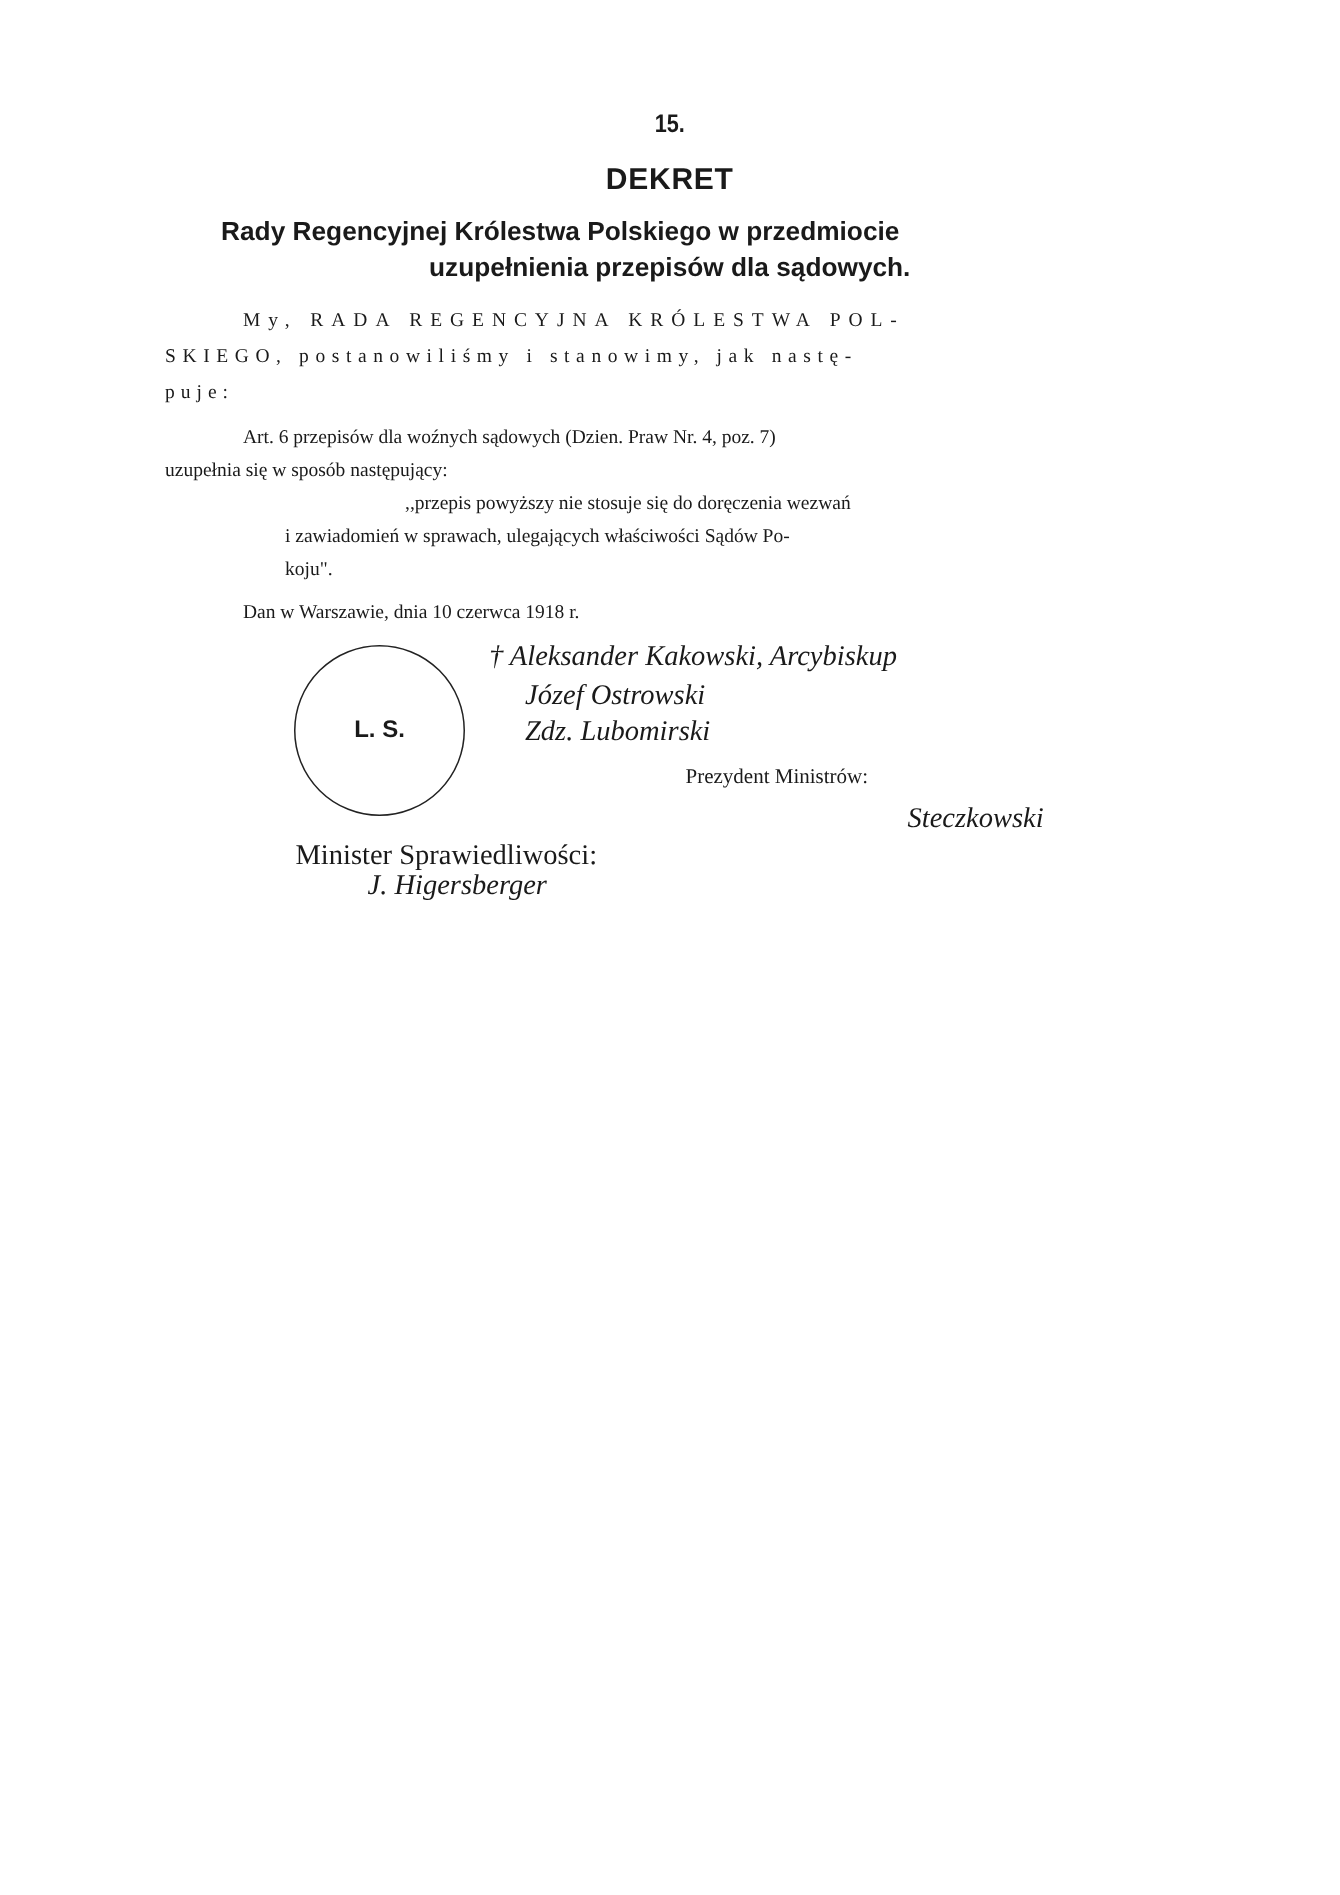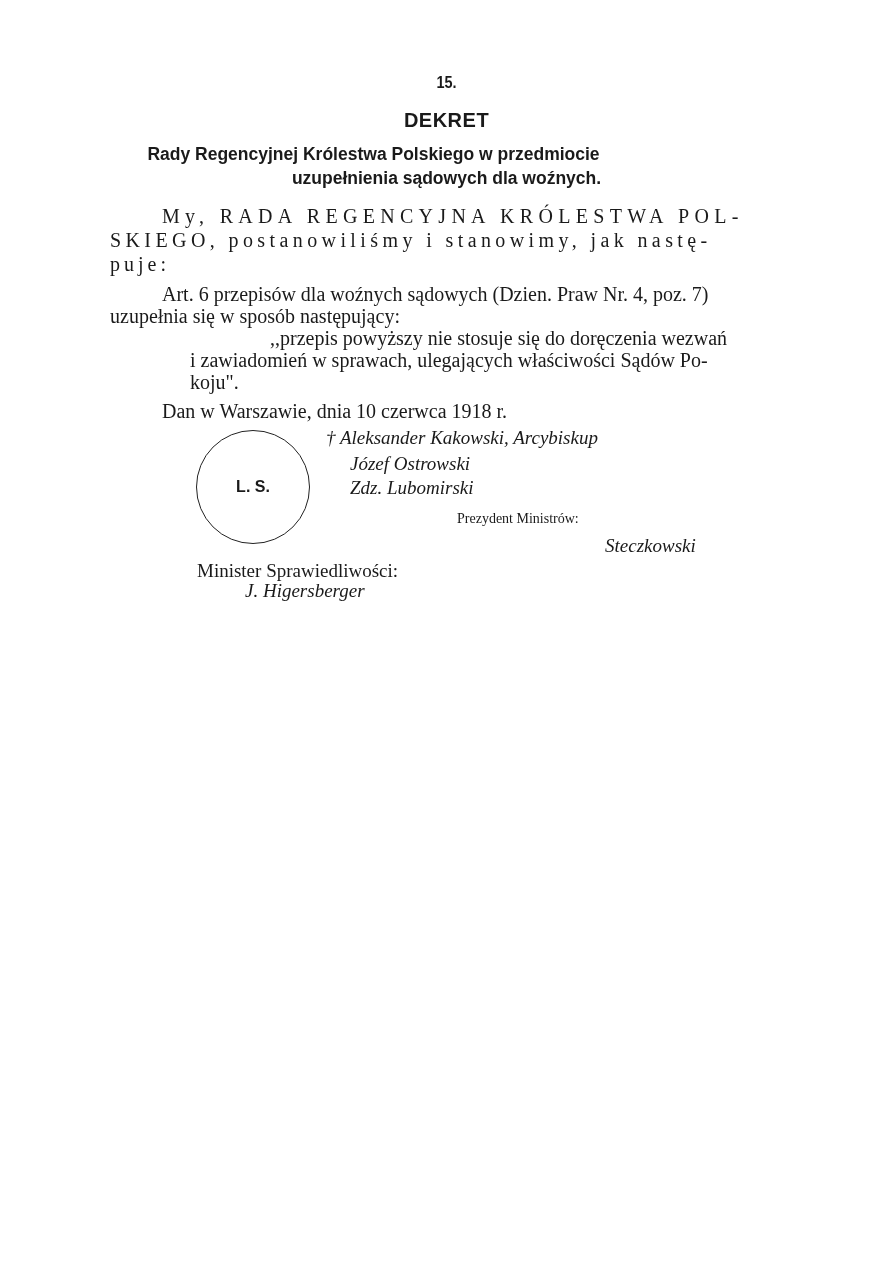--- a/index.html
+++ b/index.html
@@ -3,21 +3,21 @@
   <meta charset="utf-8">
   <style>
     html, body { margin: 0; padding: 0; background: #ffffff; }
     body { width: 893px; height: 1263px; position: relative; overflow: hidden;
            font-family: "Liberation Serif", "DejaVu Serif", serif; color: #1a1a1a; }
     .abs { position: absolute; white-space: nowrap; }
     .num { left: 0; width: 893px; text-align: center; top: 73px; font-family: "Liberation Sans", sans-serif; font-weight: bold; font-size: 17px; transform: scaleX(0.85); }
     .dekret { left: 0; width: 893px; text-align: center; top: 109px; font-family: "Liberation Sans", sans-serif; font-weight: bold; font-size: 20px; letter-spacing: 0.5px; }
     .title1 { left: 0; width: 747px; text-align: center; top: 144px; font-family: "Liberation Sans", sans-serif; font-weight: bold; font-size: 17.5px; }
     .title2 { left: 0; width: 893px; text-align: center; top: 168px; font-family: "Liberation Sans", sans-serif; font-weight: bold; font-size: 17.5px; }
-    .body-line { font-size: 20px; }
+    .body-line { font-size: 13px; }
     .l1 { left: 162px; top: 205px; letter-spacing: 5.3px; }
     .l2 { left: 110px; top: 229px; letter-spacing: 4.4px; }
     .l3 { left: 110px; top: 253px; letter-spacing: 4px; }
     .l4 { left: 162px; top: 283px; }
     .l5 { left: 110px; top: 305px; text-align: center; }
     .l6 { left: 270px; top: 327px; font-family: Liberation Serif, serif; }
     .l7 { left: 190px; top: 349px; }
     .l8 { left: 190px; top: 371px; }
     .dan { left: 162px; top: 400px; }
     .seal { position: absolute; left: 196px; top: 430px; width: 112px; height: 112px; border: 1.5px solid #222; border-radius: 50%; }
@@ -31,21 +31,21 @@
     .pmsig { left: 605px; top: 535px; }
     .ms { left: 197px; top: 560px; font-size: 19px; }
     .mssig { left: 245px; top: 580px; }
   </style>
 </head>
 <body>
 
 <div class="abs num">15.</div>
 <div class="abs dekret">DEKRET</div>
 <div class="abs title1">Rady Regencyjnej Królestwa Polskiego w przedmiocie</div>
-<div class="abs title2">uzupełnienia sądowych dla woźnych.</div>
+<div class="abs title2">uzupełnienia przepisów dla sądowych.</div>
 
 <div class="abs body-line l1">My, RADA REGENCYJNA KRÓLESTWA POL-</div>
 <div class="abs body-line l2">SKIEGO, postanowiliśmy i stanowimy, jak nastę-</div>
 <div class="abs body-line l3">puje:</div>
 <div class="abs body-line l4">Art. 6 przepisów dla woźnych sądowych (Dzien. Praw Nr. 4, poz. 7)</div>
 <div class="abs body-line l5">uzupełnia się w sposób następujący:</div>
 <div class="abs body-line l6">,,przepis powyższy nie stosuje się do doręczenia wezwań</div>
 <div class="abs body-line l7">i zawiadomień w sprawach, ulegających właściwości Sądów Po-</div>
 <div class="abs body-line l8">koju".</div>
 

